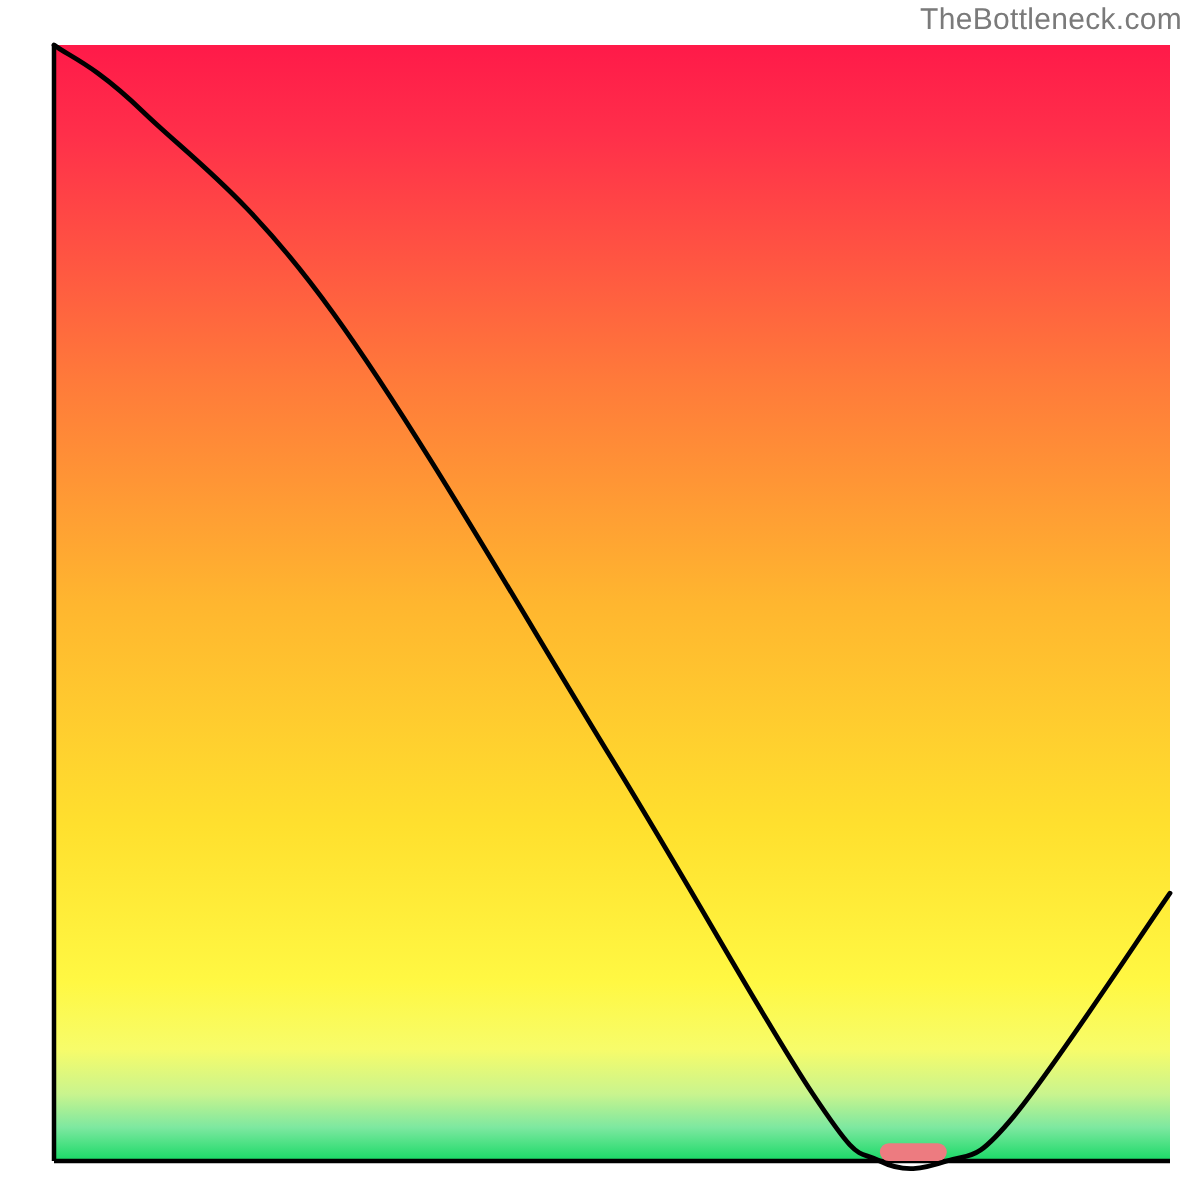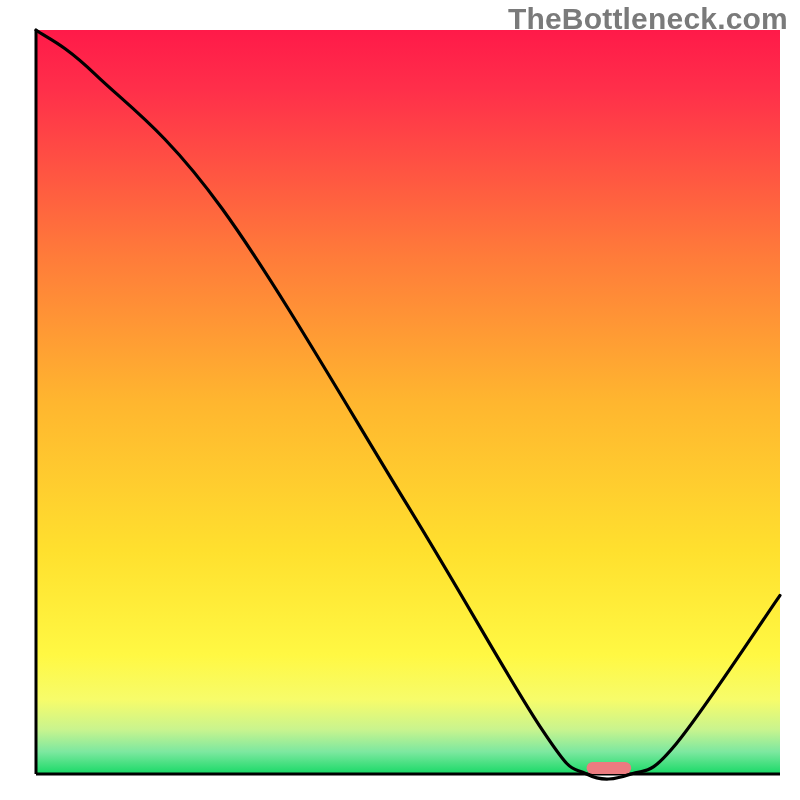--- a/index.html
+++ b/index.html
@@ -14,22 +14,22 @@
   .chart-wrap {
     position: relative;
     width: 800px;
     height: 800px;
   }
   .watermark {
     position: absolute;
     top: 2px;
     right: 12px;
     color: #7a7a7a;
-    font-size: 30px;
-    font-weight: 700;
+    font-size: 20px;
+    font-weight: 400;
     letter-spacing: 0.2px;
     user-select: none;
   }
   svg {
     display: block;
   }
 </style>
 </head>
 <body>
 

